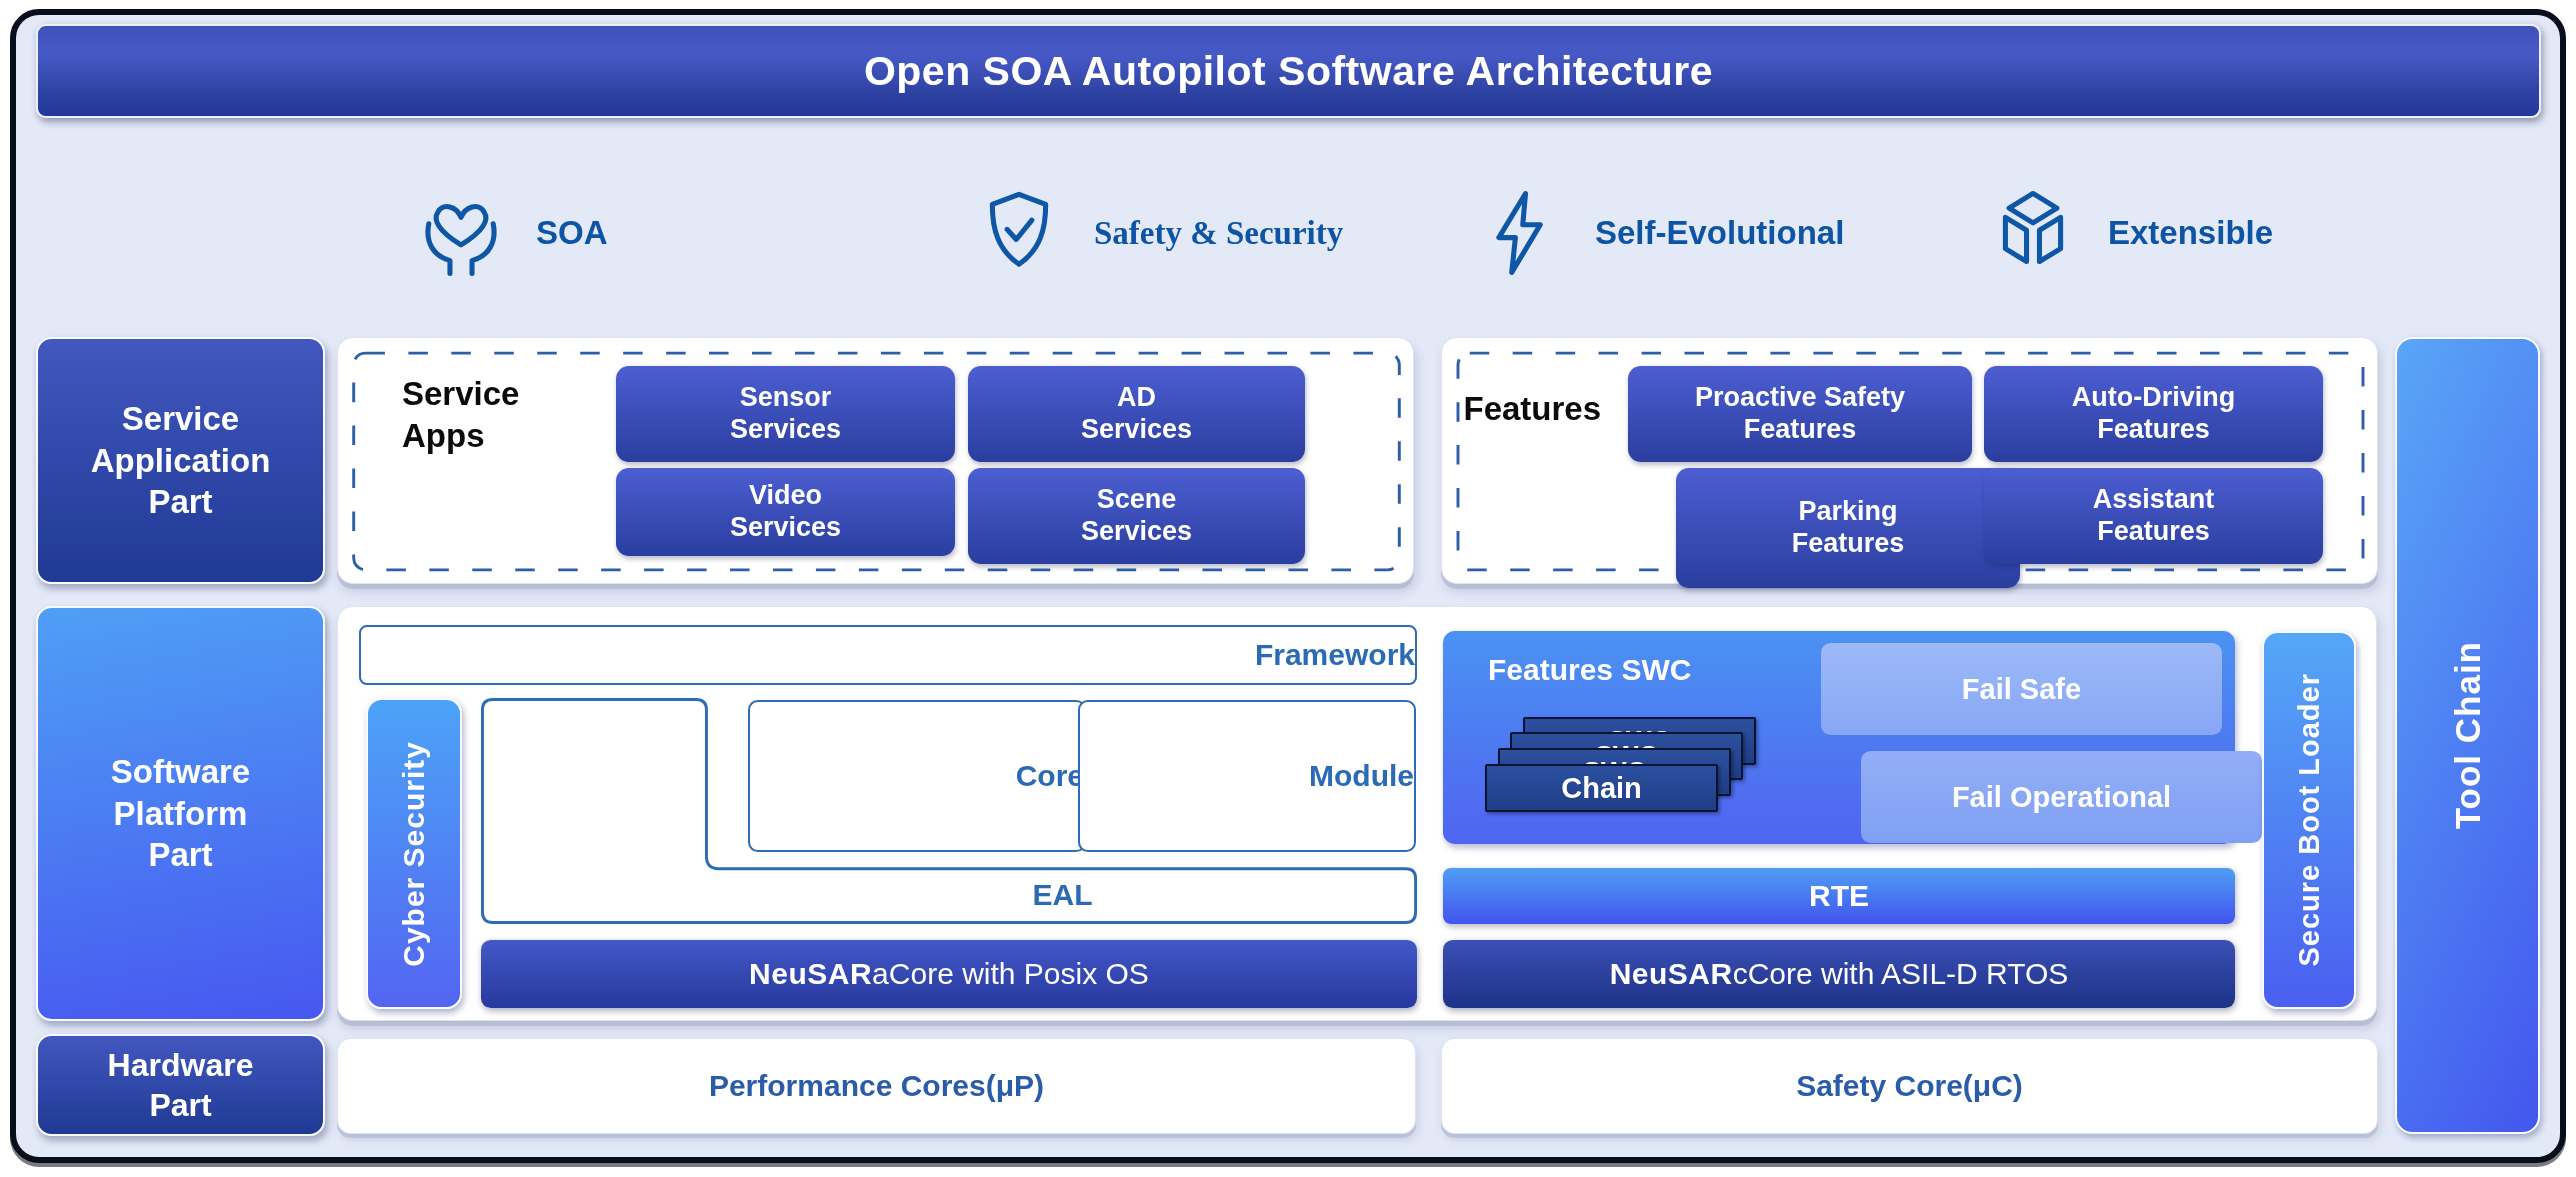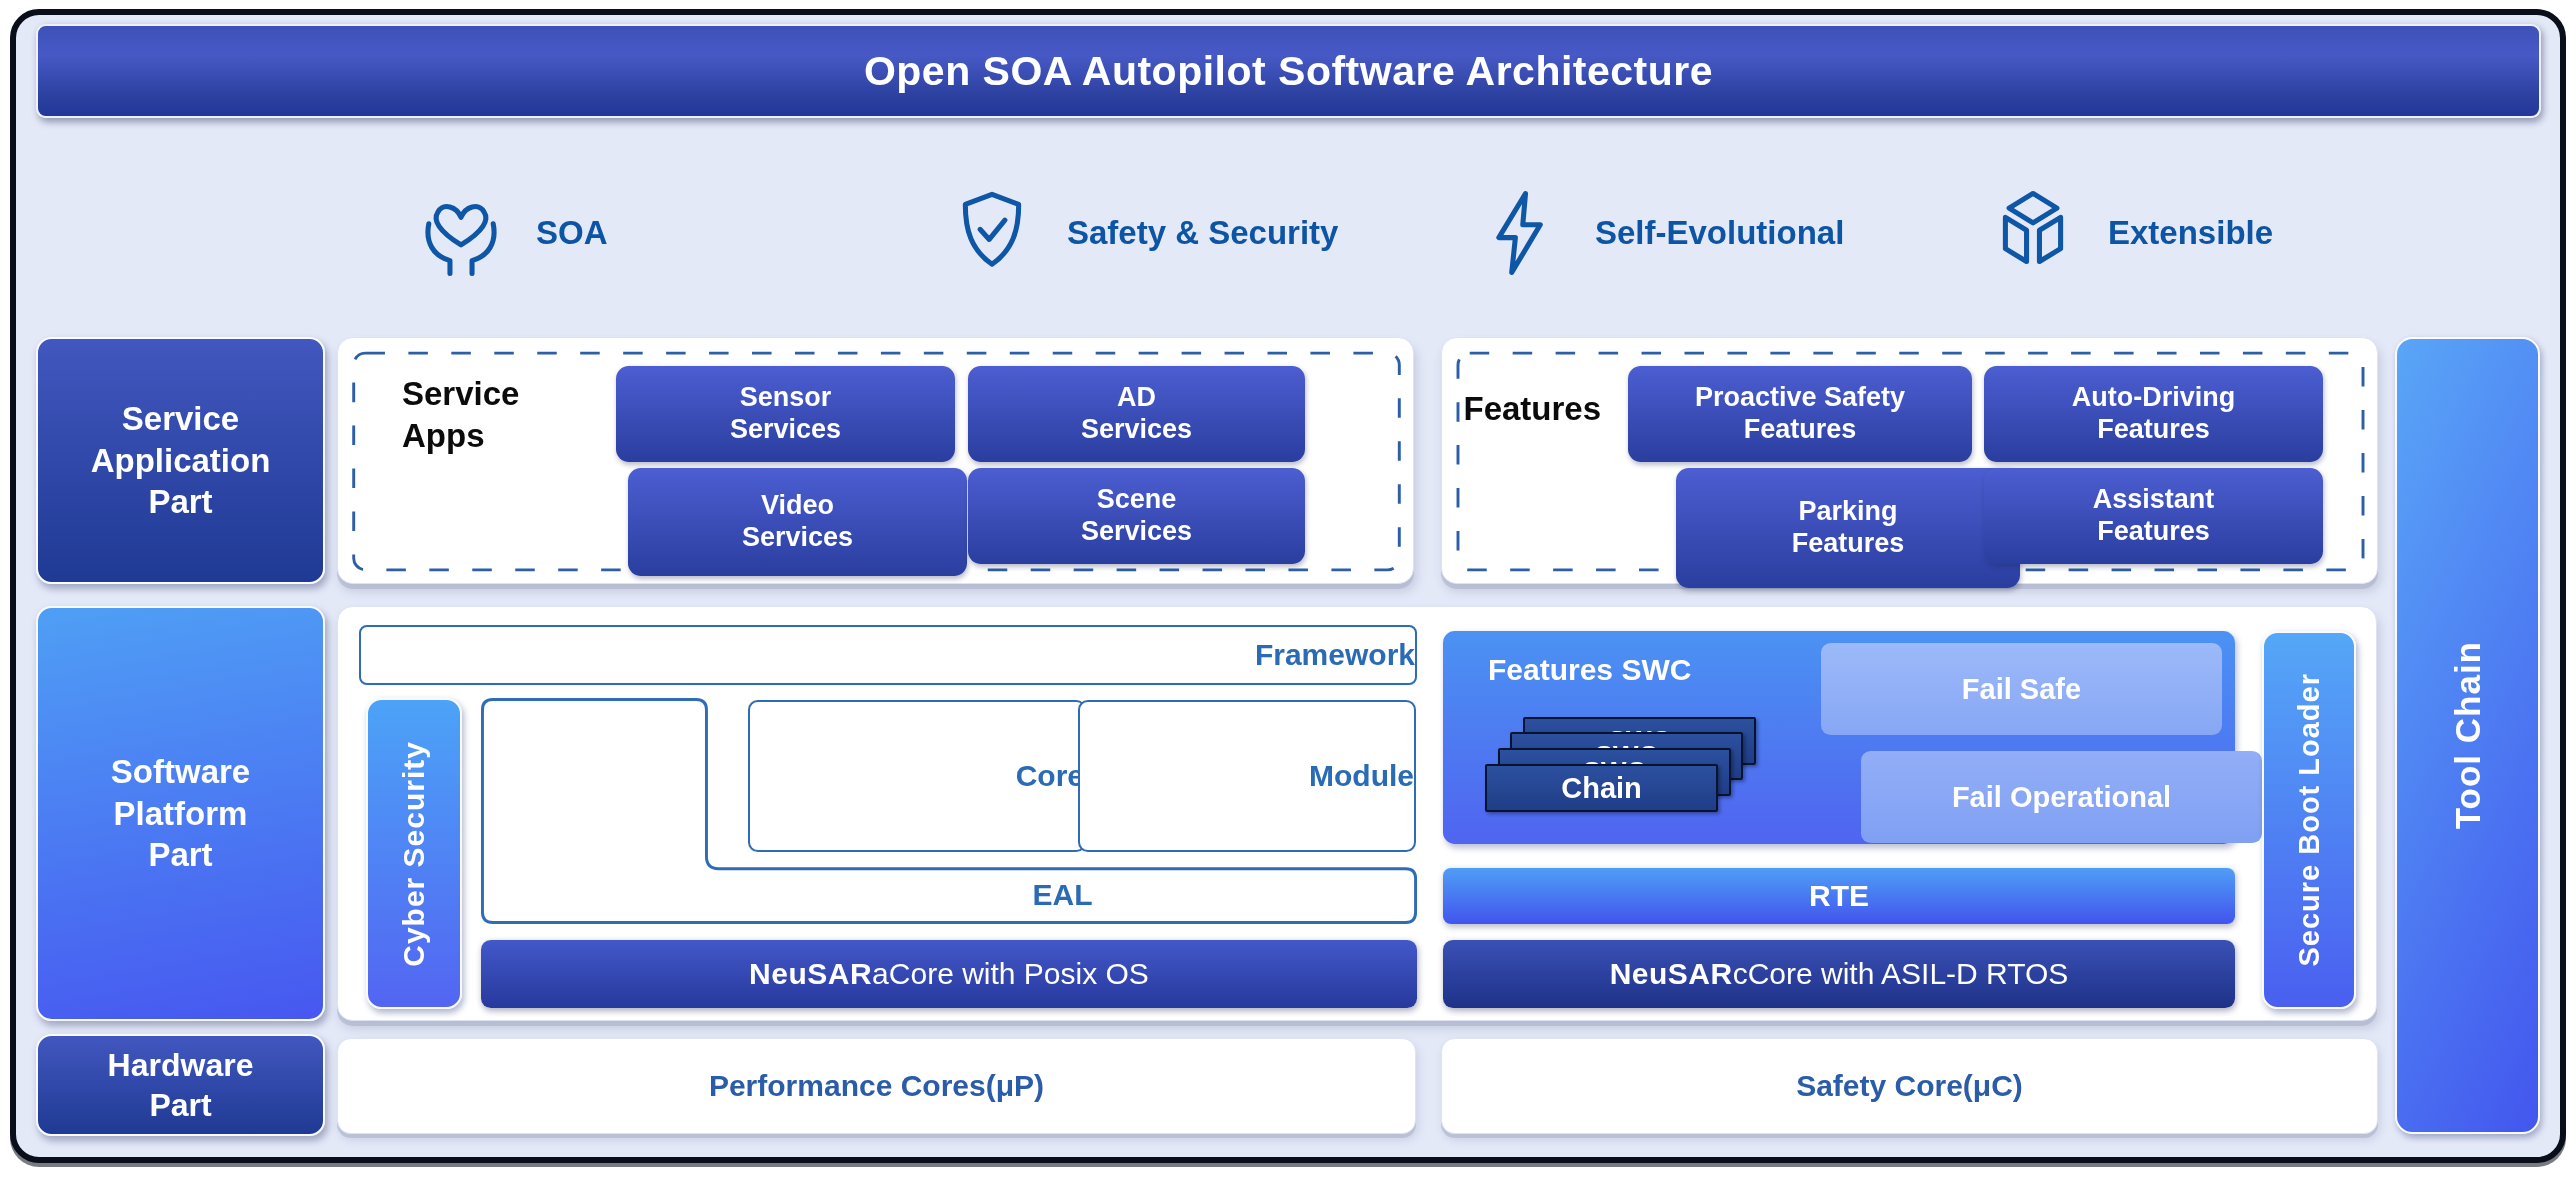--- a/index.html
+++ b/index.html
@@ -92,21 +92,21 @@
   </div>
 
   <div class="abs principle" style="left:415px;">
     <svg class="picon" viewBox="0 0 100 100">
       <path d="M50 33 C45 21 31 17 25 27 C19 36 26 48 50 63 C74 48 81 36 75 27 C69 17 55 21 50 33 Z"></path>
       <path d="M15 40 C11 60 20 75 38 80 L38 94"></path>
       <path d="M85 40 C89 60 80 75 62 80 L62 94"></path>
     </svg>
     <span class="plabel">SOA</span>
   </div>
-  <div class="abs principle" style="left:946px;">
+  <div class="abs principle" style="left:973px;font-family:Liberation Serif, serif;">
     <svg class="picon" viewBox="0 0 100 100">
       <path d="M50 8 L79 19 C79 46 73 68 50 84 C27 68 21 46 21 19 Z"></path>
       <path d="M37 46 L47 57 L64 36"></path>
     </svg>
     <span class="plabel">Safety &amp; Security</span>
   </div>
   <div class="abs principle" style="left:1474px;">
     <svg class="picon" viewBox="0 0 100 100">
       <path d="M56 7 L27 55 L45 55 L41 93 L72 41 L53 41 Z"></path>
     </svg>
@@ -134,21 +134,21 @@
     <svg class="dash-svg" width="1077" height="247" viewBox="0 0 1102 253">
       <rect x="15.5" y="15.5" width="1071" height="222" rx="12" fill="none" stroke="#2d5fa8" stroke-width="3" stroke-dasharray="20 24"></rect>
     </svg>
     <div class="group-label" style="left:64px; top:35px;">Service
 Apps</div>
   </div>
   <div class="abs app-btn" style="left:616px; top:366px; width:339px; height:96px;">Sensor
 Services</div>
   <div class="abs app-btn" style="left:968px; top:366px; width:337px; height:96px;">AD
 Services</div>
-  <div class="abs app-btn" style="left:616px; top:468px; width:339px; height:108px;margin-left:12px;">Video
+  <div class="abs app-btn" style="left:616px; top:468px; width:339px; height:88px;">Video
 Services</div>
   <div class="abs app-btn" style="left:968px; top:468px; width:337px; height:96px;">Scene
 Services</div>
 
   <div class="abs panel-white" style="left:1441px; top:337px; width:937px; height:247px;">
     <svg class="dash-svg" width="937" height="247" viewBox="0 0 958 253">
       <rect x="15.5" y="15.5" width="927" height="222" rx="12" fill="none" stroke="#2d5fa8" stroke-width="3" stroke-dasharray="20 24"></rect>
     </svg>
     <div class="group-label" style="left:21.5px; top:50px;">Features</div>
   </div>

